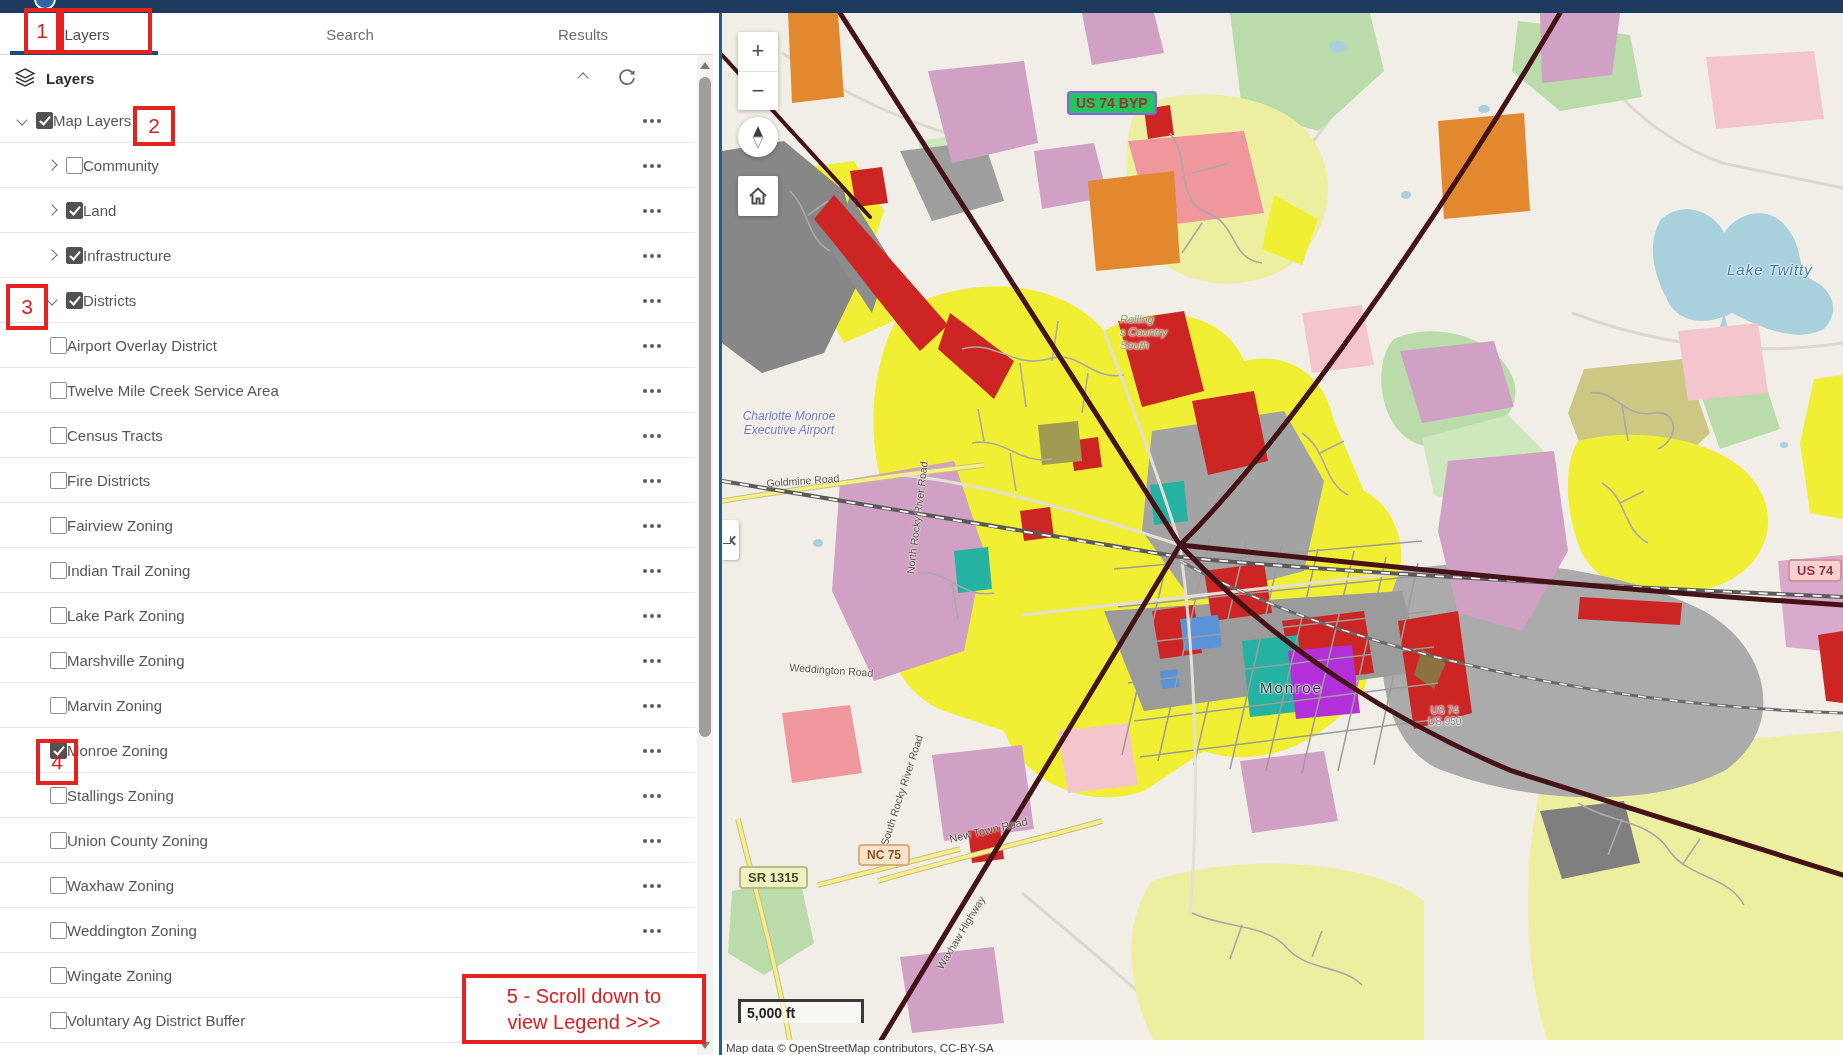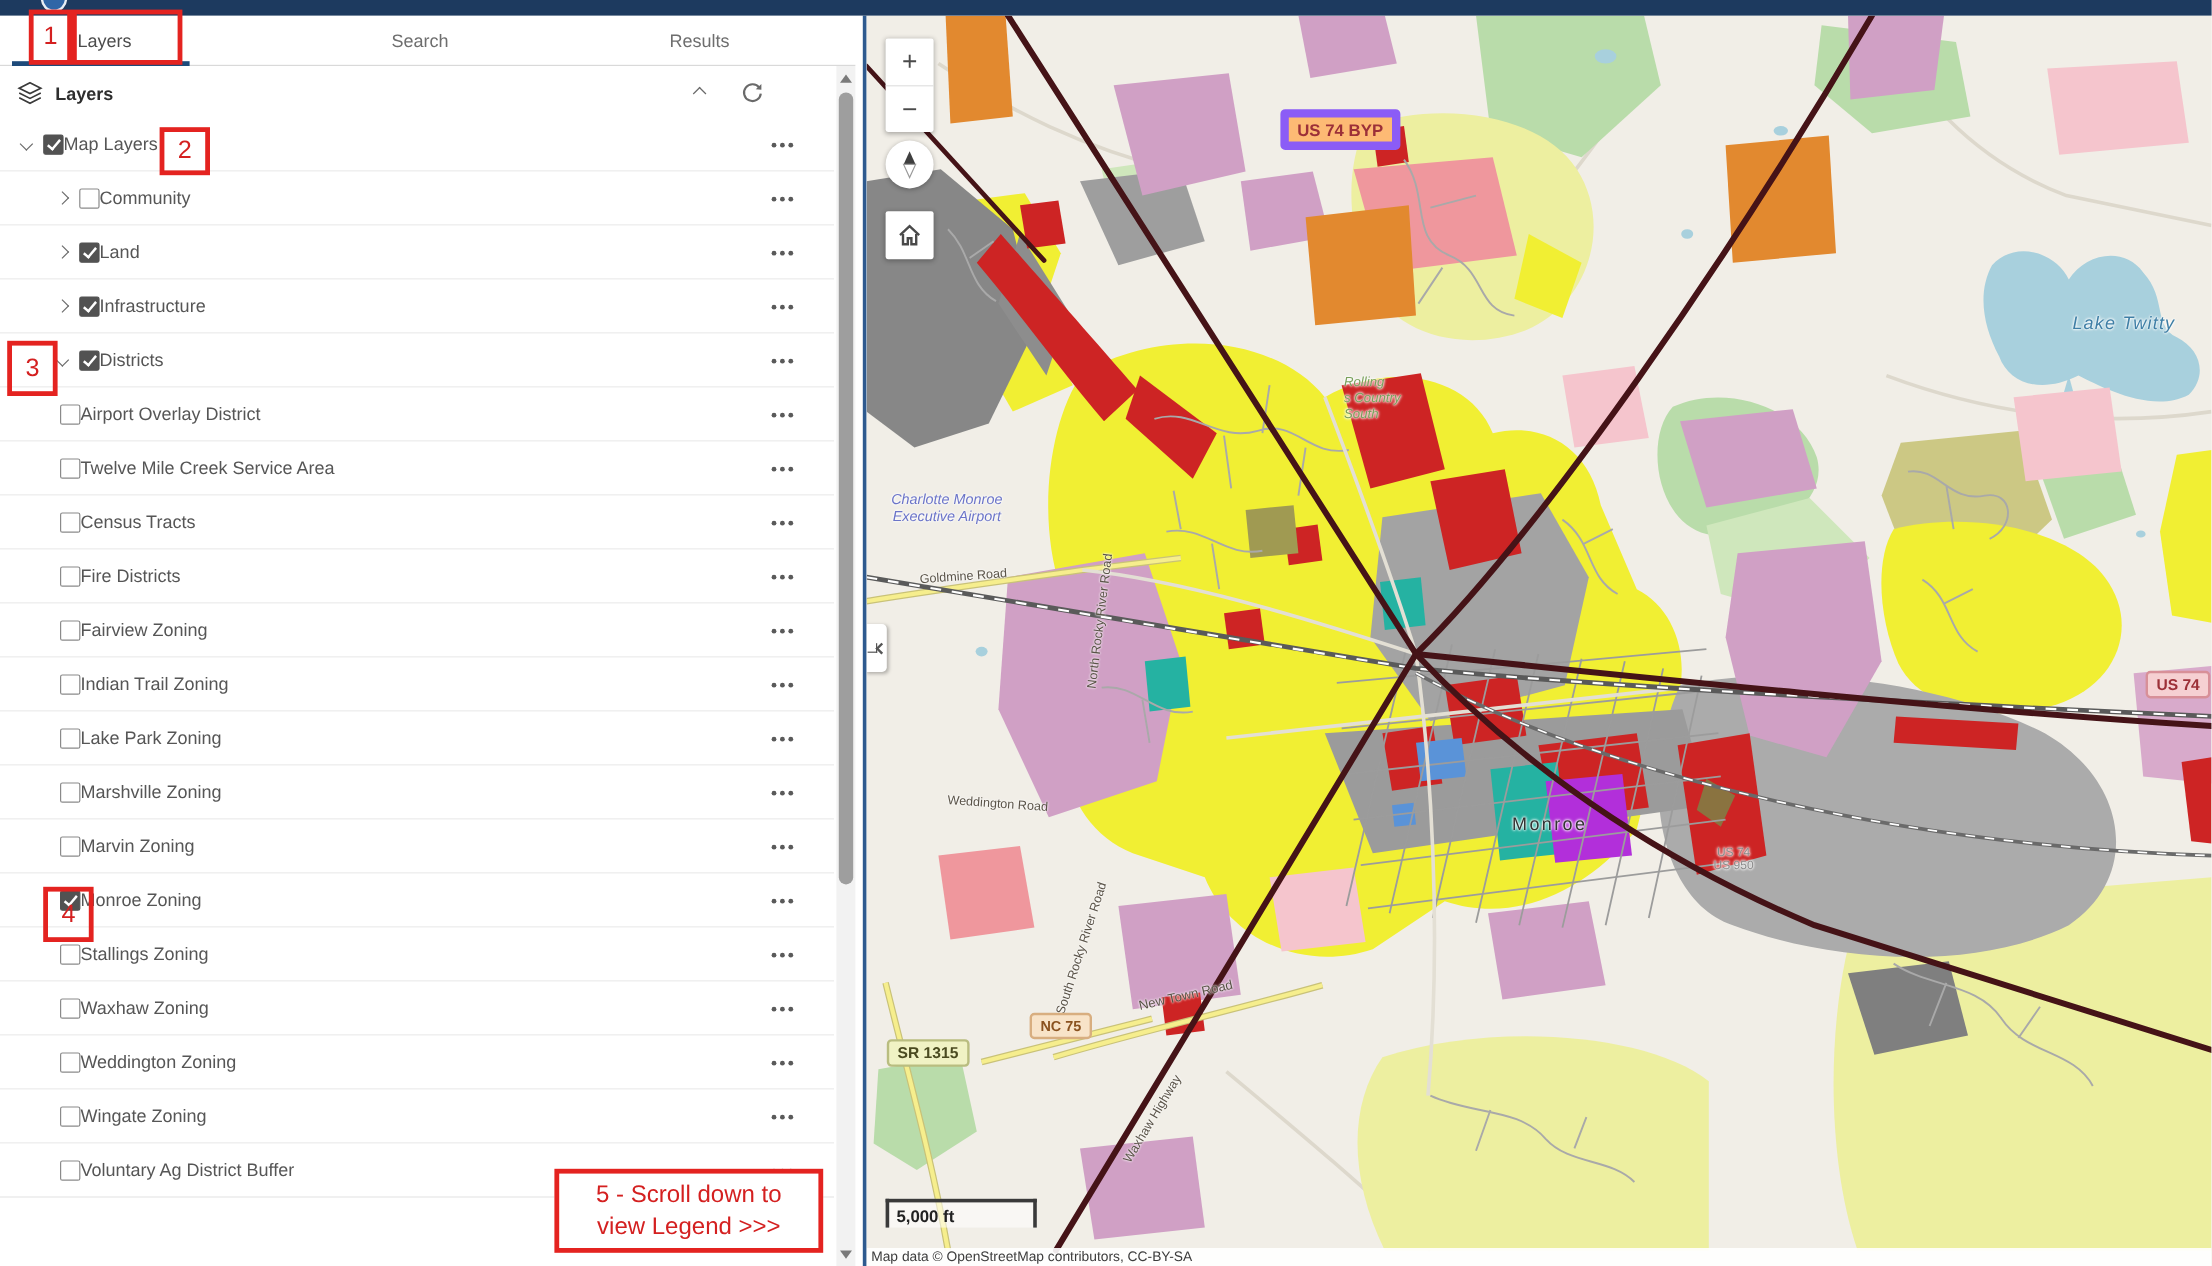--- a/index.html
+++ b/index.html
@@ -71,21 +71,21 @@
   #zoombox .zbtn { flex:1; display:flex; align-items:center; justify-content:center; font-size:22px; color:#4a4a4a; cursor:pointer; }
   #zoombox .zdiv { height:1px; background:#e0e0e0; }
   #compass { left:16px; top:104px; width:40px; height:40px; border-radius:50%; display:flex; align-items:center; justify-content:center; cursor:pointer; }
   #homebtn { left:16px; top:163px; width:40px; height:40px; display:flex; align-items:center; justify-content:center; cursor:pointer; }
   #collapse-tab { position:absolute; left:0; top:507px; width:17px; height:40px; background:#fff;
     border-radius:0 4px 4px 0; box-shadow:1px 1px 3px rgba(0,0,0,.25); display:flex; align-items:center; justify-content:center; z-index:5; cursor:pointer; }
   #collapse-tab .chev::before { border-color:#555; }
 
   
   .badge { position:absolute; font-weight:bold; white-space:nowrap; border-radius:4px; z-index:4; padding:2px 7px; }
-  #badge-us74byp { left:345px; top:78px; font-size:14px; background:#fdba74; border:7px solid #8b5cf6; color:#9c3038; }
+  #badge-us74byp { left:345px; top:78px; font-size:14px; background:#22c55e; border:2px solid #8b5cf6; color:#9c3038; }
   #badge-us74 { left:1066px; top:546px; font-size:13px; background:#f6d0d2; border:2px solid #d89098; color:#9c3038; }
   #badge-nc75 { left:136px; top:831px; font-size:12px; background:#f8e3c8; border:2px solid #d8ae80; color:#8a5220; }
   #badge-sr1315 { left:17px; top:853px; font-size:13px; background:#f0f2c4; border:2px solid #b9bd80; color:#4a4a20; }
 
   .maplabel { position:absolute; white-space:nowrap; z-index:3;
     text-shadow:0 0 2px #fff, 0 0 2px #fff, 0 0 3px #fff; }
   #lbl-lake { left:1005px; top:248px; color:#3f7fa6; font-style:italic; font-size:15px; letter-spacing:1px; }
   #lbl-city { left:538px; top:666px; color:#333; font-size:15px; letter-spacing:2px; }
   #lbl-airport { left:12px; top:396px; width:110px; text-align:center; color:#6b74c8; font-style:italic;
     font-size:12px; line-height:14px; white-space:normal; }
@@ -289,20 +289,29 @@
       <span class="cb"></span>
       <span class="lbl">Stallings Zoning</span>
       <span class="kebab">
           <i></i>
           <i></i>
           <i></i>
         </span>
     </div>
     <div class="row lvl3">
       <span class="cb"></span>
+      <span class="lbl">Union County Zoning</span>
+      <span class="kebab">
+          <i></i>
+          <i></i>
+          <i></i>
+        </span>
+    </div>
+    <div class="row lvl3">
+      <span class="cb"></span>
       <span class="lbl">Waxhaw Zoning</span>
       <span class="kebab">
           <i></i>
           <i></i>
           <i></i>
         </span>
     </div>
     <div class="row lvl3">
       <span class="cb"></span>
       <span class="lbl">Weddington Zoning</span>
@@ -353,21 +362,21 @@
 <div class="ann-box" style="left:60px; top:8px; width:92px; height:46px;"></div>
 <div class="ann-box" style="left:133px; top:106px; width:42px; height:40px;">
   <span>2</span>
 </div>
 <div class="ann-box" style="left:6px; top:284px; width:42px; height:46px;">
   <span>3</span>
 </div>
 <div class="ann-box" style="left:36px; top:739px; width:42px; height:46px;">
   <span>4</span>
 </div>
-<div class="ann-box" id="ann5" style="left:462px; top:974px; width:224px; height:70px;">
+<div class="ann-box" id="ann5" style="left:462px; top:974px; width:244px; height:70px;">
   <span>5 - Scroll down to</span>
   <span>view Legend &gt;&gt;&gt;</span>
 </div>
 
 <div id="map">
   <svg class="base" width="1121" height="1042" viewBox="0 0 1121 1042">
     <rect width="1121" height="1042" fill="#f1eee7"></rect>
     <g stroke="#ddd8cc" stroke-width="3" fill="none">
       <path d="M840,0 C870,60 920,120 1000,150 L1121,175"></path>
       <path d="M1121,330 C1020,345 930,330 850,300"></path>

